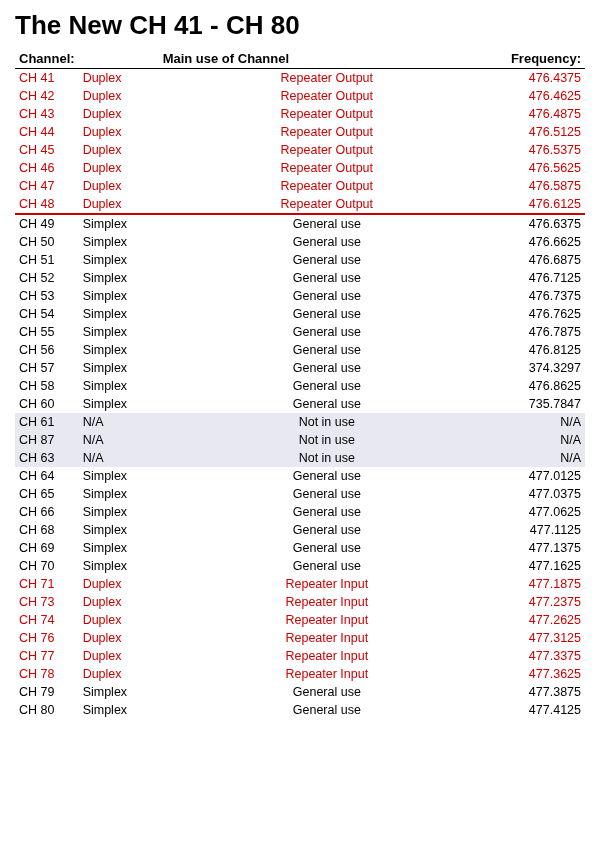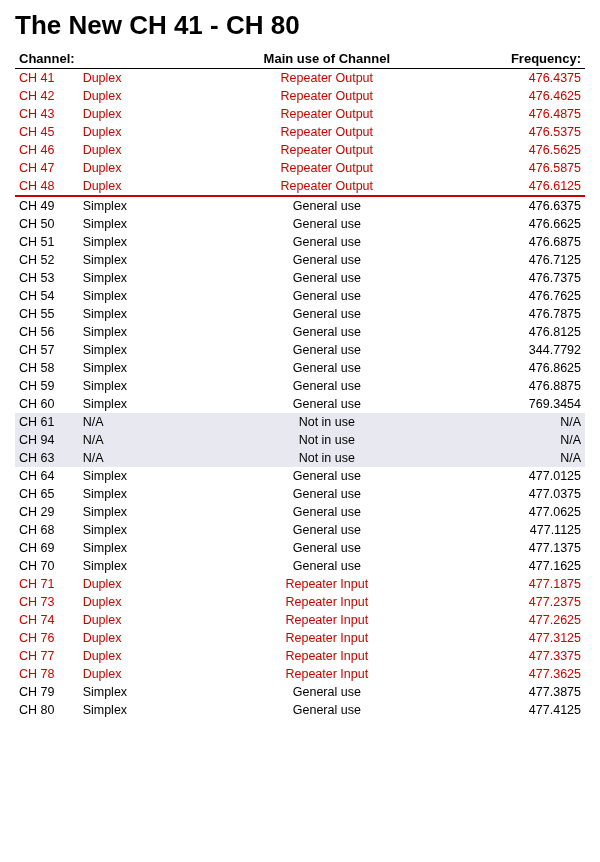--- a/index.html
+++ b/index.html
@@ -43,21 +43,21 @@
 </head>
 <body>
 
 <h1>The New CH 41 - CH 80</h1>
 
 <table>
   <thead>
     <tr>
       <th style="width:60px;text-align:center;">Channel:</th>
       <th style="width:80px;"></th>
-      <th style="text-align:center;">Main use of Channel</th>
+      <th style="">Main use of Channel</th>
       <th style="width:90px;">Frequency:</th>
     </tr>
   </thead>
   <tbody id="table-body">
   <tr>
     <td class="red">CH 41</td>
     <td class="red">Duplex</td>
     <td class="red" style="text-align:center;">Repeater Output</td>
     <td class="red">476.4375</td>
   </tr>
@@ -67,20 +67,26 @@
     <td class="red" style="text-align:center;">Repeater Output</td>
     <td class="red">476.4625</td>
   </tr>
       <tr>
     <td class="red">CH 43</td>
     <td class="red">Duplex</td>
     <td class="red" style="text-align:center;">Repeater Output</td>
     <td class="red">476.4875</td>
   </tr>
       <tr>
+    <td class="red">CH 44</td>
+    <td class="red">Duplex</td>
+    <td class="red" style="text-align:center;">Repeater Output</td>
+    <td class="red">476.5125</td>
+  </tr>
+      <tr>
     <td class="red">CH 45</td>
     <td class="red">Duplex</td>
     <td class="red" style="text-align:center;">Repeater Output</td>
     <td class="red">476.5375</td>
   </tr>
       <tr>
     <td class="red">CH 46</td>
     <td class="red">Duplex</td>
     <td class="red" style="text-align:center;">Repeater Output</td>
     <td class="red">476.5625</td>
@@ -142,48 +148,42 @@
       <tr>
     <td class="">CH 56</td>
     <td class="">Simplex</td>
     <td class="" style="text-align:center;">General use</td>
     <td class="">476.8125</td>
   </tr>
       <tr>
     <td class="">CH 57</td>
     <td class="">Simplex</td>
     <td class="" style="text-align:center;">General use</td>
-    <td class="">344.7792</td>
+    <td class="">374.3297</td>
   </tr>
       <tr>
     <td class="">CH 58</td>
     <td class="">Simplex</td>
     <td class="" style="text-align:center;">General use</td>
     <td class="">476.8625</td>
   </tr>
       <tr>
-    <td class="">CH 59</td>
-    <td class="">Simplex</td>
-    <td class="" style="text-align:center;">General use</td>
-    <td class="">476.8875</td>
-  </tr>
-      <tr>
     <td class="">CH 60</td>
     <td class="">Simplex</td>
     <td class="" style="text-align:center;">General use</td>
-    <td class="">769.3454</td>
+    <td class="">735.7847</td>
   </tr>
       <tr class="gray-bg">
     <td class="">CH 61</td>
     <td class="">N/A</td>
     <td class="" style="text-align:center;">Not in use</td>
     <td class="">N/A</td>
   </tr>
       <tr class="gray-bg">
-    <td class="">CH 94</td>
+    <td class="">CH 87</td>
     <td class="">N/A</td>
     <td class="" style="text-align:center;">Not in use</td>
     <td class="">N/A</td>
   </tr>
       <tr class="gray-bg">
     <td class="">CH 63</td>
     <td class="">N/A</td>
     <td class="" style="text-align:center;">Not in use</td>
     <td class="">N/A</td>
   </tr>
@@ -193,21 +193,21 @@
     <td class="" style="text-align:center;">General use</td>
     <td class="">477.0125</td>
   </tr>
       <tr>
     <td class="">CH 65</td>
     <td class="">Simplex</td>
     <td class="" style="text-align:center;">General use</td>
     <td class="">477.0375</td>
   </tr>
       <tr>
-    <td class="">CH 29</td>
+    <td class="">CH 66</td>
     <td class="">Simplex</td>
     <td class="" style="text-align:center;">General use</td>
     <td class="">477.0625</td>
   </tr>
       <tr>
     <td class="">CH 68</td>
     <td class="">Simplex</td>
     <td class="" style="text-align:center;">General use</td>
     <td class="">477.1125</td>
   </tr>

